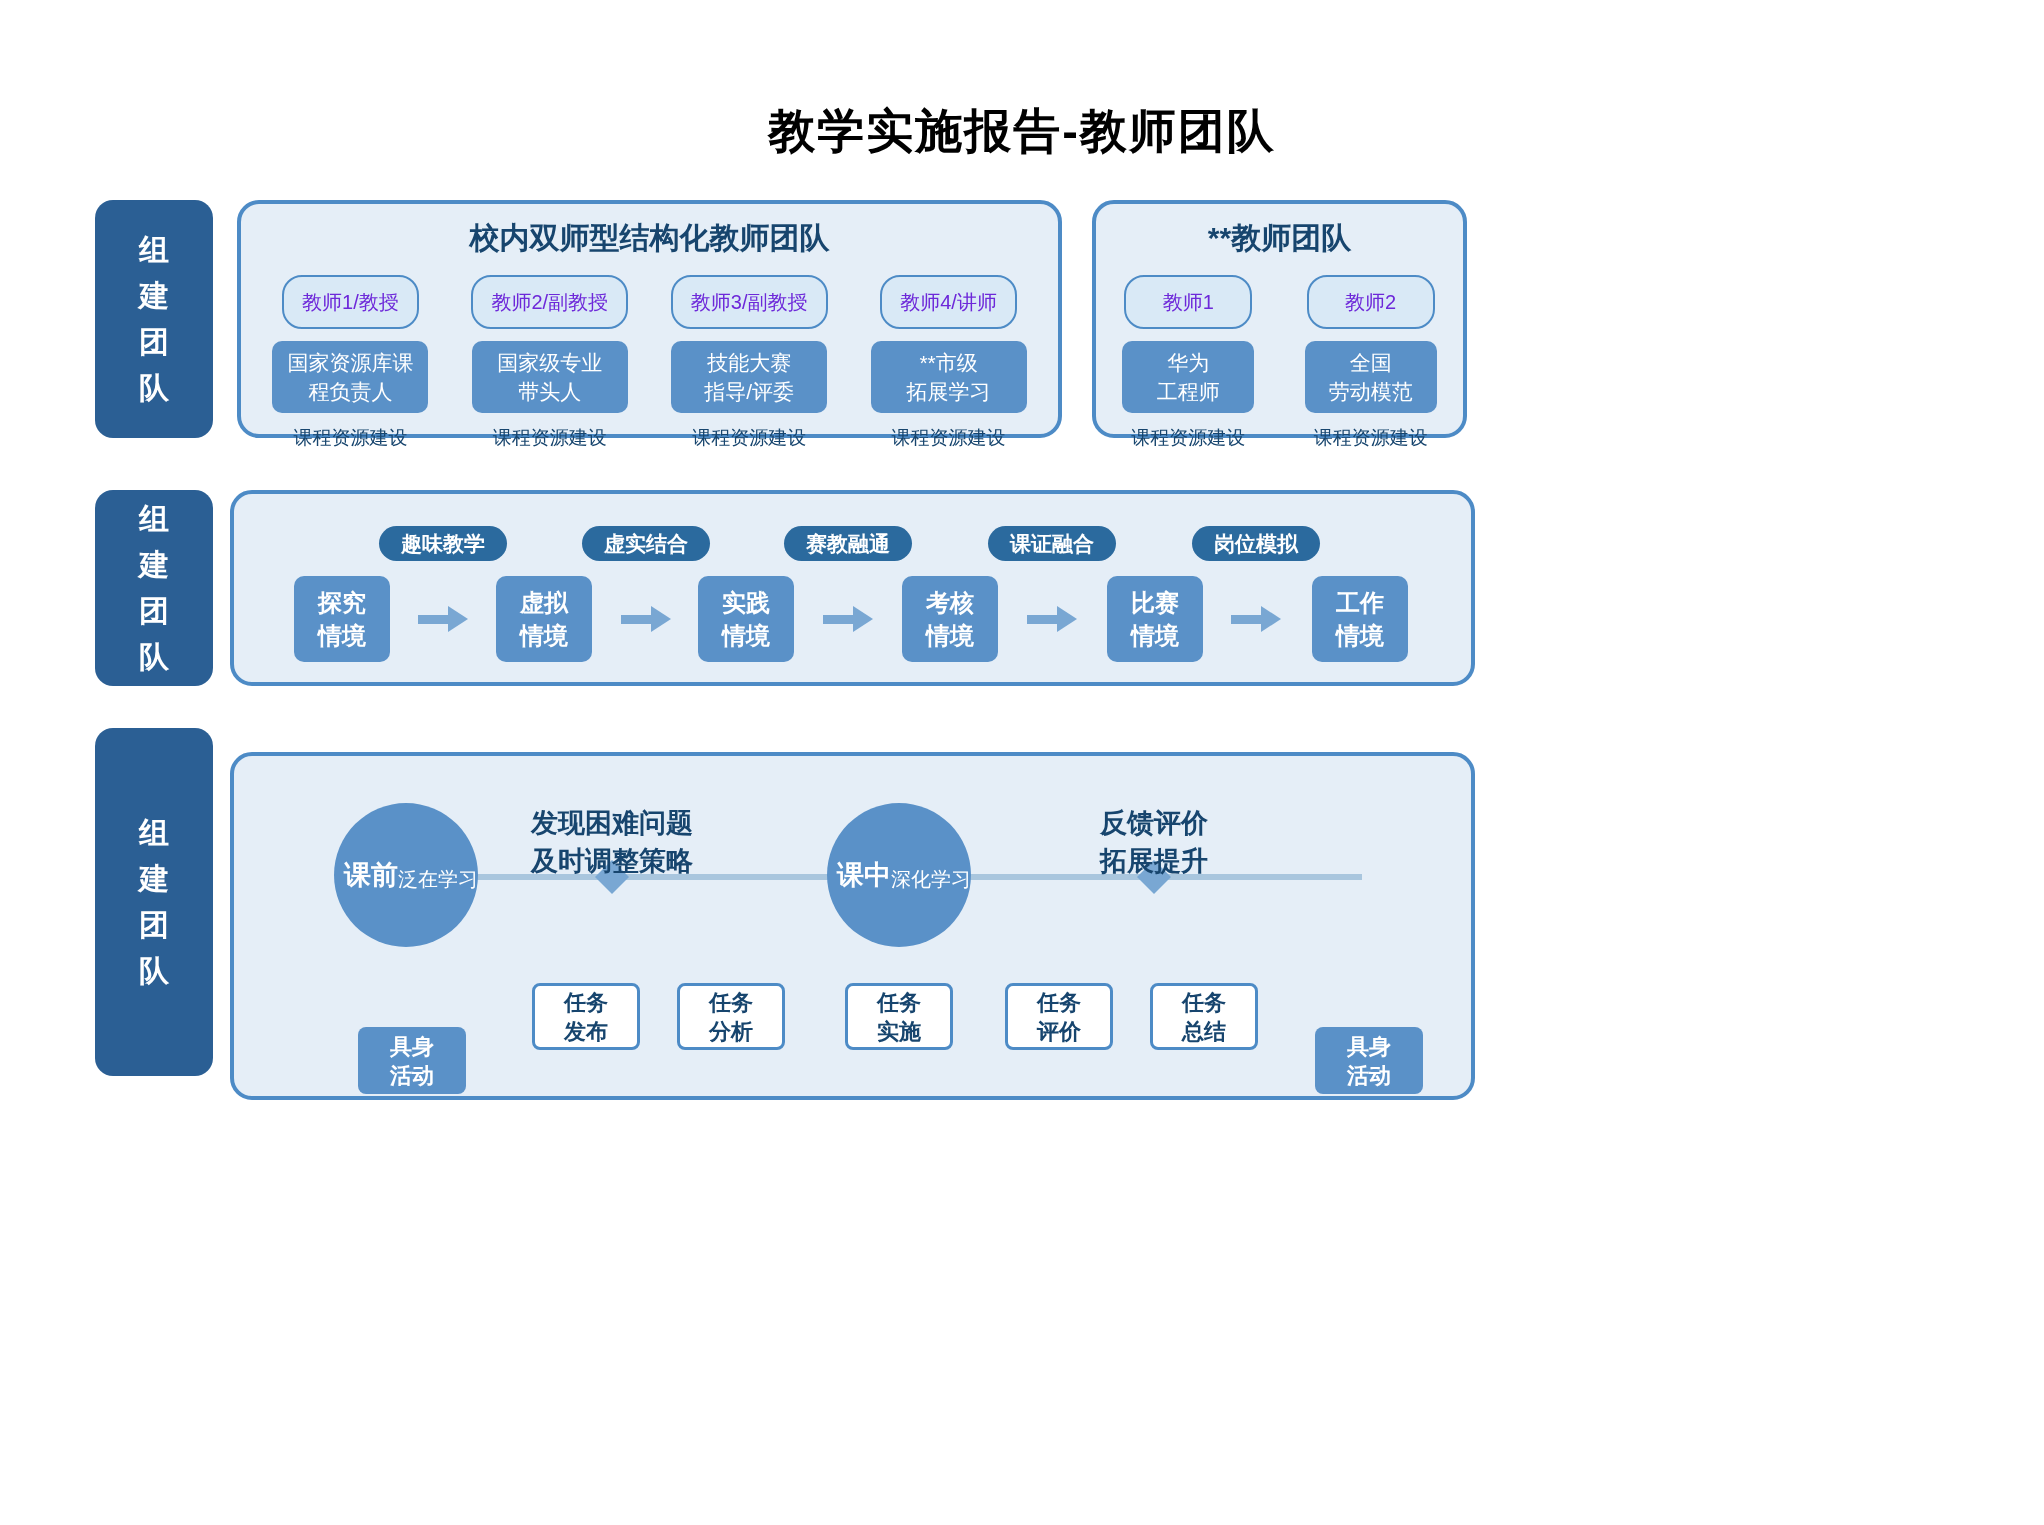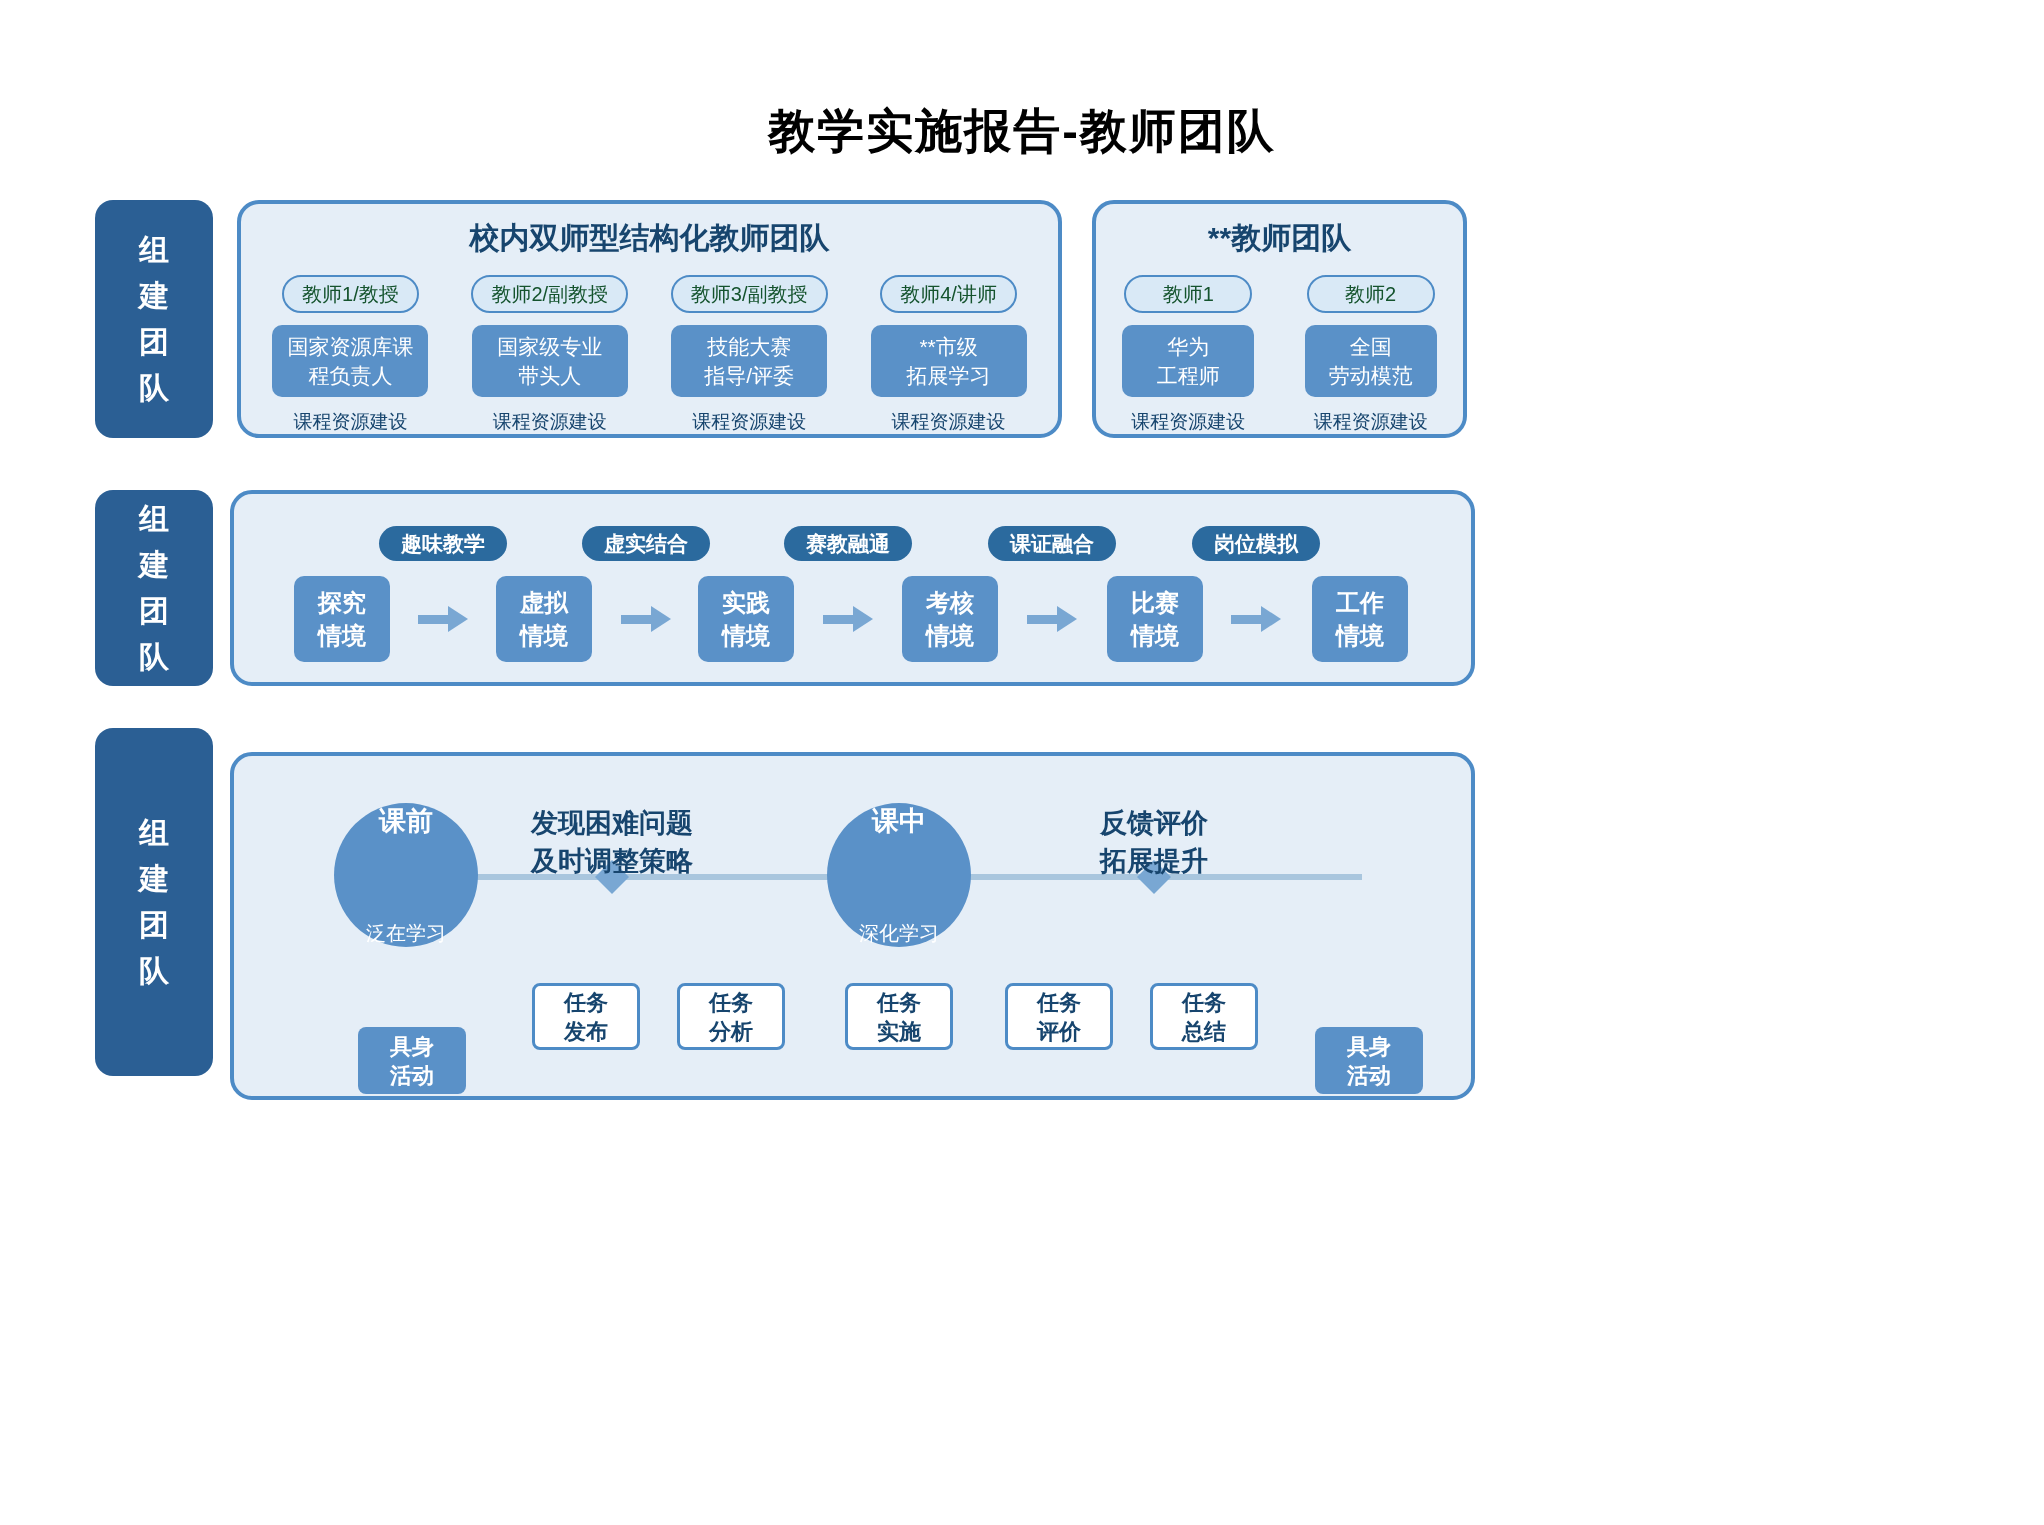--- a/index.html
+++ b/index.html
@@ -78,31 +78,31 @@
     justify-content: space-evenly;
     margin-top: 16px;
   }
   .col {
     display: flex;
     flex-direction: column;
     align-items: center;
     width: 180px;
   }
   .pill {
-    height: 38px;
+    height: 54px;
     min-width: 128px;
     padding: 0 18px;
     border: 2.5px solid #4d8bc6;
     background: #d9e9f6;
     border-radius: 20px;
     display: flex;
     align-items: center;
     justify-content: center;
     font-size: 20px;
-    color: #14532d;
+    color: #6d28d9;
     white-space: nowrap;
   }
   .role-box {
     margin-top: 12px;
     width: 156px;
     height: 72px;
     background: #5a91c8;
     border-radius: 10px;
     color: #ffffff;
     font-size: 21px;
@@ -205,23 +205,23 @@
   .d-1 { left: 378px; }
   .d-2 { left: 920px; }
 
   .circle {
     position: absolute;
     top: 47px;
     width: 144px; height: 144px;
     border-radius: 50%;
     background: #5a91c8;
     display: flex;
-    flex-direction: column;
-    align-items: center;
-    justify-content: space-between;
+    flex-direction: row;
+    align-items: center;
+    justify-content: flex-end;
     transform: translateX(-50%);
     color: #ffffff;
   }
   .c-1 { left: 172px; }
   .c-2 { left: 665px; }
   .c-3 { left: 1128px; }
   .circle .t { font-size: 27px; font-weight: bold; }
   .circle .s { font-size: 20px; margin-top: 8px; }
 
   .annotation {

